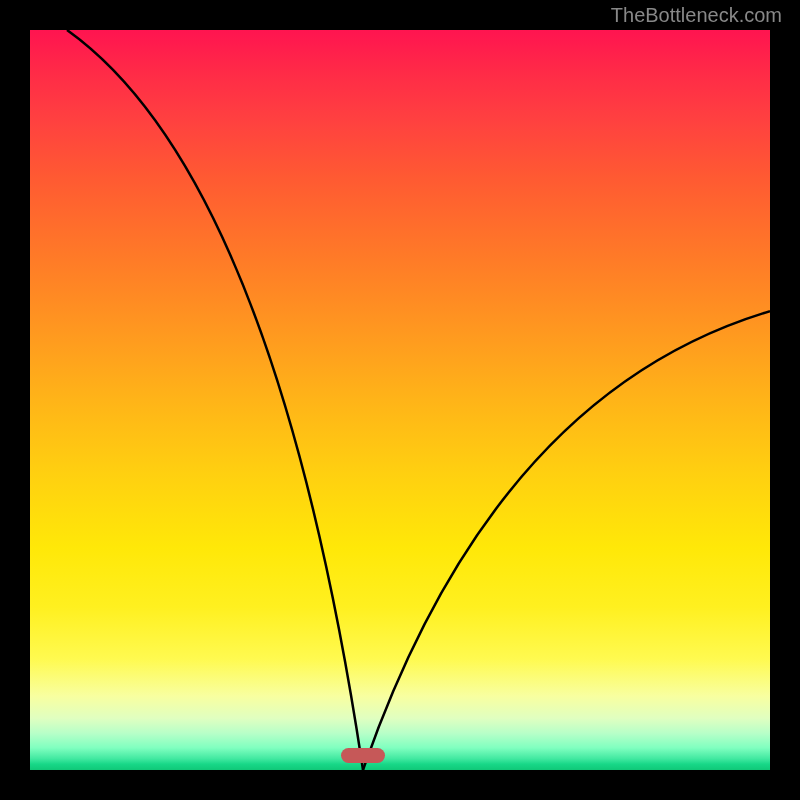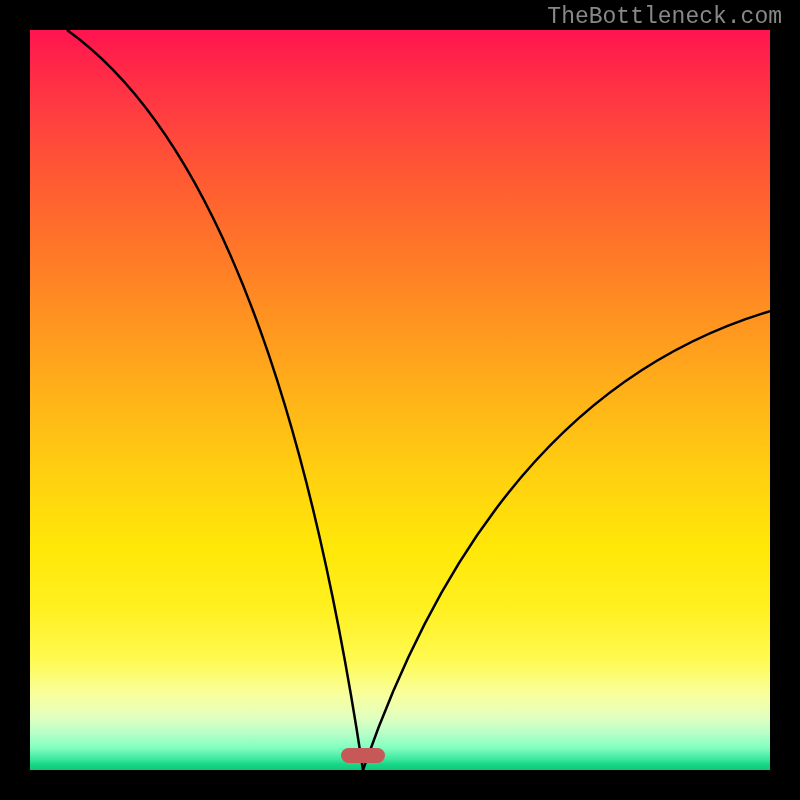--- a/index.html
+++ b/index.html
@@ -12,22 +12,22 @@
       height: 800px;
       background: #000;
       position: relative;
       overflow: hidden;
     }
     .watermark {
       position: absolute;
       top: 4px;
       right: 18px;
       color: #888;
-      font-family: Liberation Mono, monospace;
-      font-size: 23px;
+      font-family: Liberation Sans, sans-serif;
+      font-size: 20px;
       z-index: 10;
     }
     .plot-area {
       position: absolute;
       top: 30px;
       left: 30px;
       width: 740px;
       height: 740px;
       background: linear-gradient(to bottom,
         #ff1450 0%,

